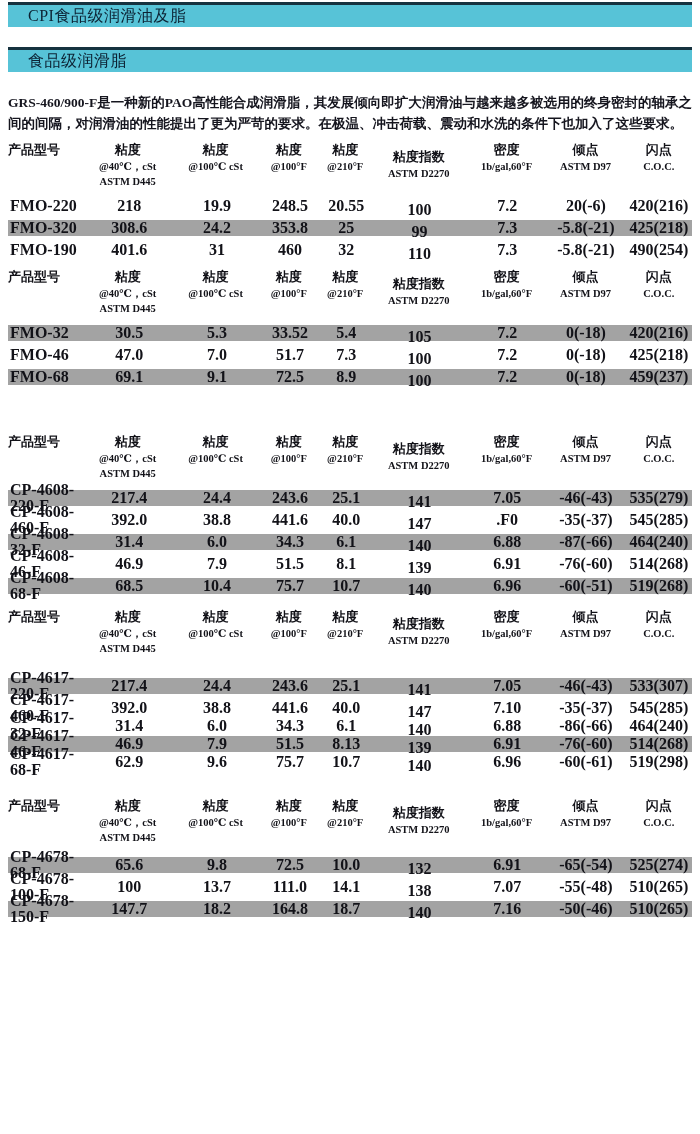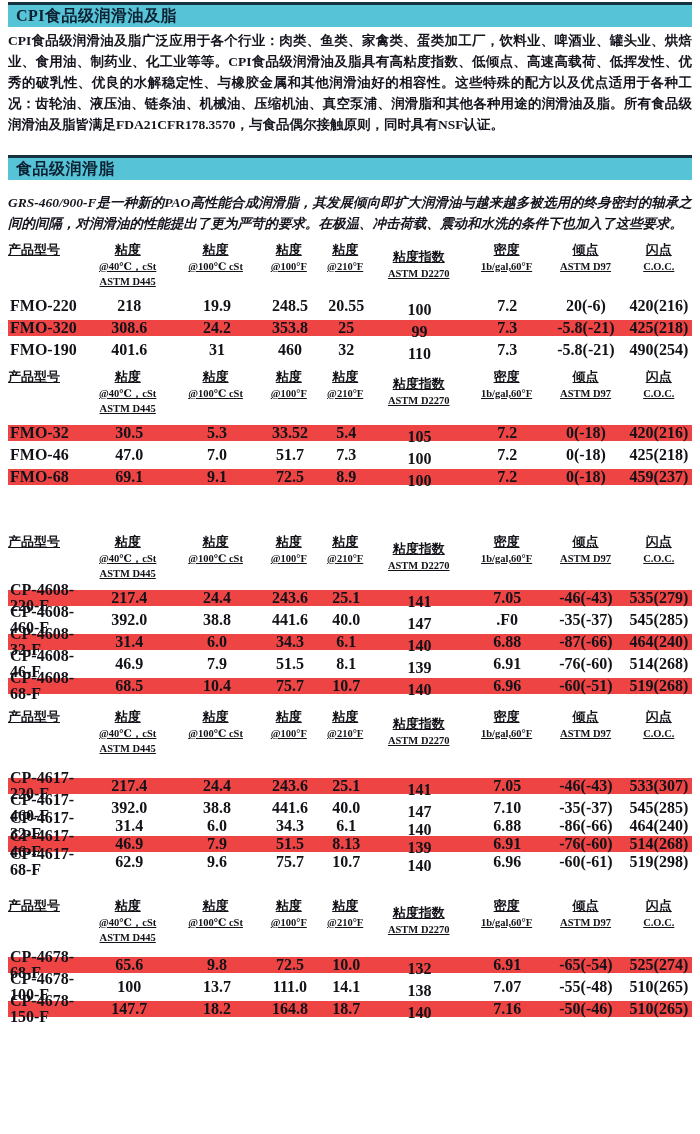--- a/index.html
+++ b/index.html
@@ -5,48 +5,48 @@
   html,body{margin:0;padding:0;}
   body{
     width:700px;height:1134px;overflow:hidden;background:#ffffff;
     font-family:"Liberation Serif","DejaVu Serif",serif;
     color:#121218;
   }
   .page{width:684px;margin:0 8px;}
   .bar{
     margin-top:2px;height:22px;line-height:22px;
     background:#57c3d7;border-top:3px solid #16323f;
-    font-size:16px;font-weight:bold;color:#0c2233;
-    padding-left:8px;letter-spacing:0.5px;
+    font-size:16px;font-weight:normal;color:#0c2233;
+    padding-left:20px;letter-spacing:0.5px;
   }
   .bar2{margin-top:20px;}
   p.body-text{
     margin:3px 0 0 0;font-size:13.5px;line-height:21px;font-weight:bold;
     text-align:justify;color:#15151e;
   }
-  p.p2{margin-top:12px;font-style:italic;}
+  p.p2{margin-top:20px;}
   p.p3{margin-top:16px;text-indent:2em;}
   
   .spec-table{margin-top:3px;}
   .t2{margin-top:4px;}
   .t3{margin-top:44px;}
   .t4{margin-top:10px;}
   .t5{margin-top:23px;}
   .thead{display:flex;padding:4px 0;margin-bottom:5px;}
   .t4 .thead{margin-bottom:18px;}
   .t5 .thead{margin-bottom:8px;}
-  .th{text-align:center;text-decoration:underline;}
+  .th{text-align:center;}
   .th .l1{display:block;font-size:13px;line-height:18px;font-weight:bold;}
   .th .l2,.th .l3{display:block;font-size:10.5px;line-height:15px;font-weight:bold;}
   .th.c0{text-align:left;}
   .trow{
     display:flex;align-items:center;height:16px;line-height:16px;
     margin-bottom:6px;font-size:16px;font-weight:bold;
   }
-  .trow.hl{background:#ef4444;}
+  .trow.hl{background:#a3a3a3;}
   .t4 .trow:nth-child(n+3):nth-child(-n+5){margin-bottom:2px;}
   .td{text-align:center;}
   .td.c0{text-align:left;padding-left:2px;}
   .c0{width:10.7%;}
   .c1{width:13.6%;}
   .c2{width:12.1%;}
   .c3{width:9.3%;}
   .c4{width:7.2%;}
   .c5{width:14.3%;margin-top:7px;}
   .c6{width:11.4%;}
@@ -55,21 +55,20 @@
 </style>
 </head>
 <body>
 
 <div class="page">
 
   <div class="bar">
     <span>CPI食品级润滑油及脂</span>
   </div>
 
-  <p class="body-text">CPI食品级润滑油及脂广泛应用于各个行业：肉类、鱼类、家禽类、蛋类加工厂，饮料业、啤酒业、罐头业、烘焙业、食用油、制药业、化工业等等。CPI食品级润滑油及脂具有高粘度指数、低倾点、高速高载荷、低挥发性、优秀的破乳性、优良的水解稳定性、与橡胶金属和其他润滑油好的相容性。这些特殊的配方以及优点适用于各种工况：齿轮油、液压油、链条油、机械油、压缩机油、真空泵浦、润滑脂和其他各种用途的润滑油及脂。所有食品级润滑油及脂皆满足FDA21CFR178.3570，与食品偶尔接触原则，同时具有NSF认证。</p>
 
   <div class="bar bar2">
     <span>食品级润滑脂</span>
   </div>
 
   <p class="body-text p2">GRS-460/900-F是一种新的PAO高性能合成润滑脂，其发展倾向即扩大润滑油与越来越多被选用的终身密封的轴承之间的间隔，对润滑油的性能提出了更为严苛的要求。在极温、冲击荷载、震动和水洗的条件下也加入了这些要求。</p>
 
   <div class="spec-table t1">
       <div class="thead">
         <div class="th c0">

